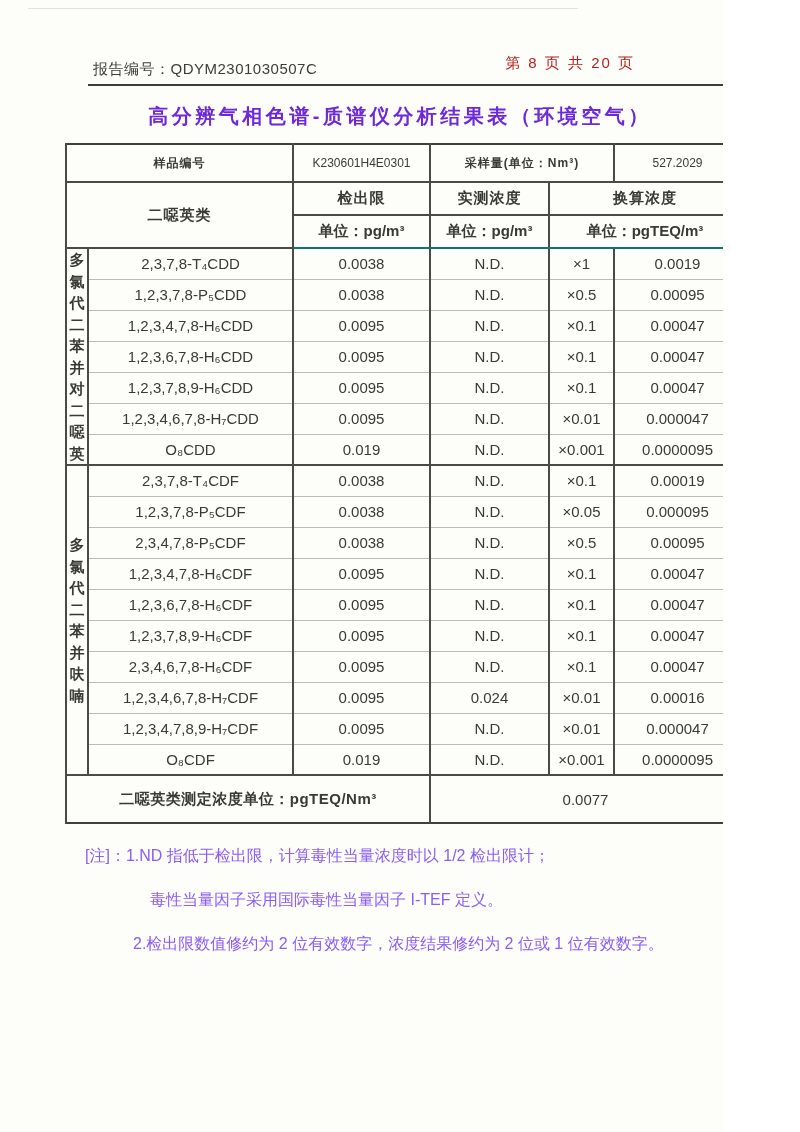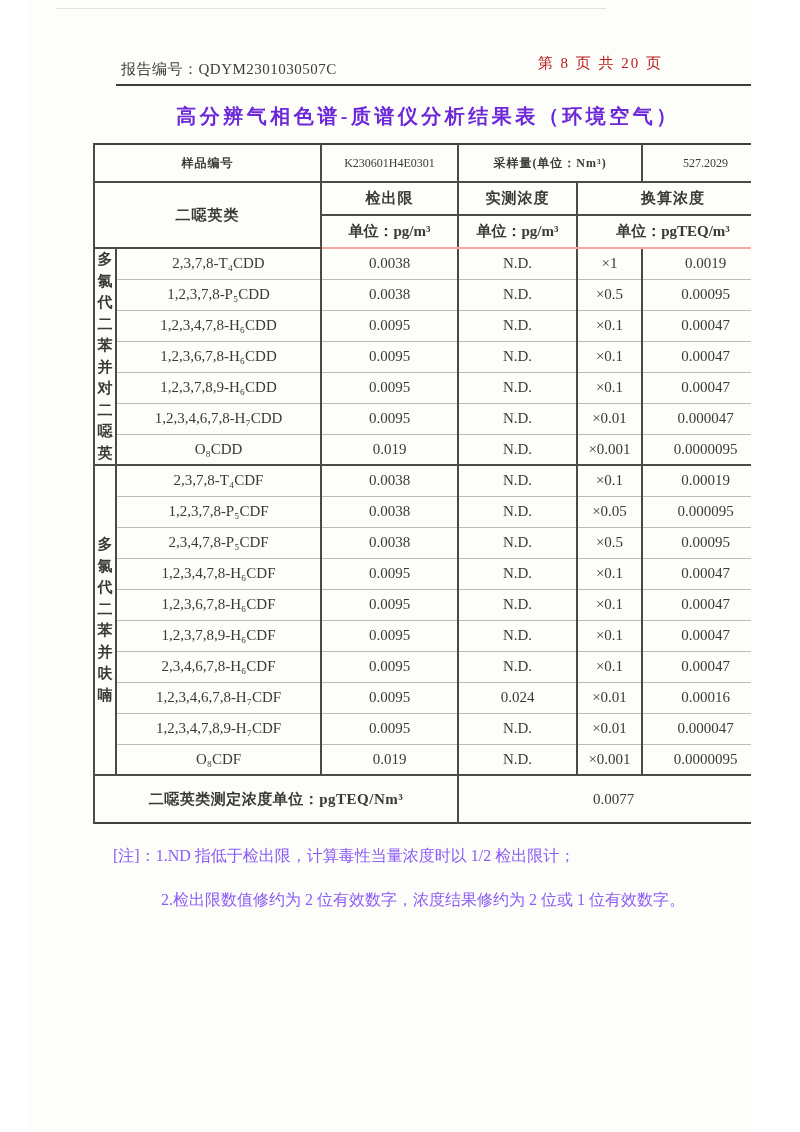--- a/index.html
+++ b/index.html
@@ -5,24 +5,23 @@
   html, body {
     margin: 0;
     padding: 0;
     background: #ffffff;
   }
   .page {
     position: relative;
     width: 723px;
     height: 1132px;
     background: #fdfdfa;
-    font-family: Liberation Serif, serif;
+    font-family: Liberation Sans, sans-serif;
     color: #3b3e36;
     overflow: hidden;
-    margin-left: 28px;
   }
   .scan-line {
     position: absolute;
     top: 8px;
     left: 28px;
     width: 550px;
     height: 1px;
     background: #e3e3da;
   }
   .report-no {
@@ -77,21 +76,21 @@
     border-right: 2px solid #4a4b43;
     text-align: center;
     vertical-align: middle;
     padding: 0 2px;
     font-size: 15px;
     color: #383b33;
     overflow: hidden;
   }
   tr.row-sample td { height: 36px; border-bottom: 2px solid #4a4b43; font-size: 12px; }
   tr.row-head td { height: 31px; border-bottom: 2px solid #4a4b43; }
-  tr.row-unit td { height: 31px; border-bottom: 2px solid #fca5a5; }
+  tr.row-unit td { height: 31px; border-bottom: 2px solid #0f766e; }
   .cn-bold { font-weight: bold; font-size: 16px; letter-spacing: 1px; }
   .unit-cell { font-weight: bold; font-size: 15px; }
   tbody.congeners tr { height: 31px; }
   tbody.congeners td { border-top: 1px solid #bcbcb2; border-bottom: 1px solid #bcbcb2; }
   tbody.congeners tr.group-start td { border-top: 2px solid #4a4b43; }
   tbody.congeners td.group-label {
     font-weight: bold;
     font-size: 15px;
     line-height: 21.5px;
     white-space: pre-line;
@@ -300,16 +299,17 @@
     <tbody>
       <tr class="row-footer">
         <td colspan="3" class="footer-label">二噁英类测定浓度单位：pgTEQ/Nm³</td>
         <td colspan="3" class="footer-value">0.0077</td>
       </tr>
     </tbody>
   </table>
 
   <div class="notes">
     <p class="note-line"><span>[注]：</span><span>1.ND 指低于检出限，计算毒性当量浓度时以 1/2 检出限计；</span></p>
+    <p class="note-line note-line-2">毒性当量因子采用国际毒性当量因子 I-TEF 定义。</p>
     <p class="note-line note-line-3">2.检出限数值修约为 2 位有效数字，浓度结果修约为 2 位或 1 位有效数字。</p>
   </div>
 
 </div>
 
 </body></html>

